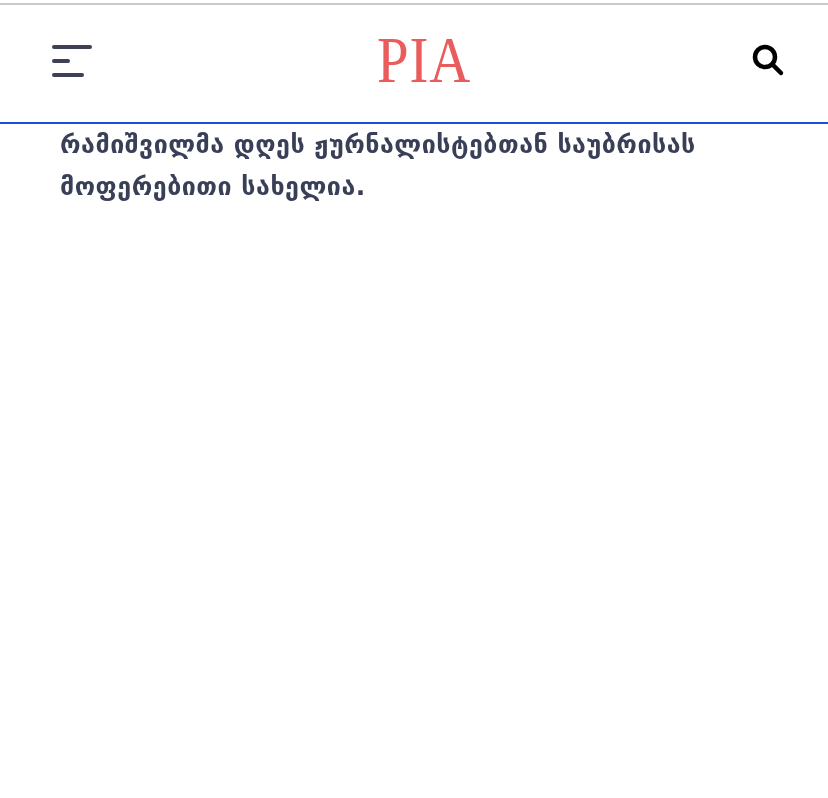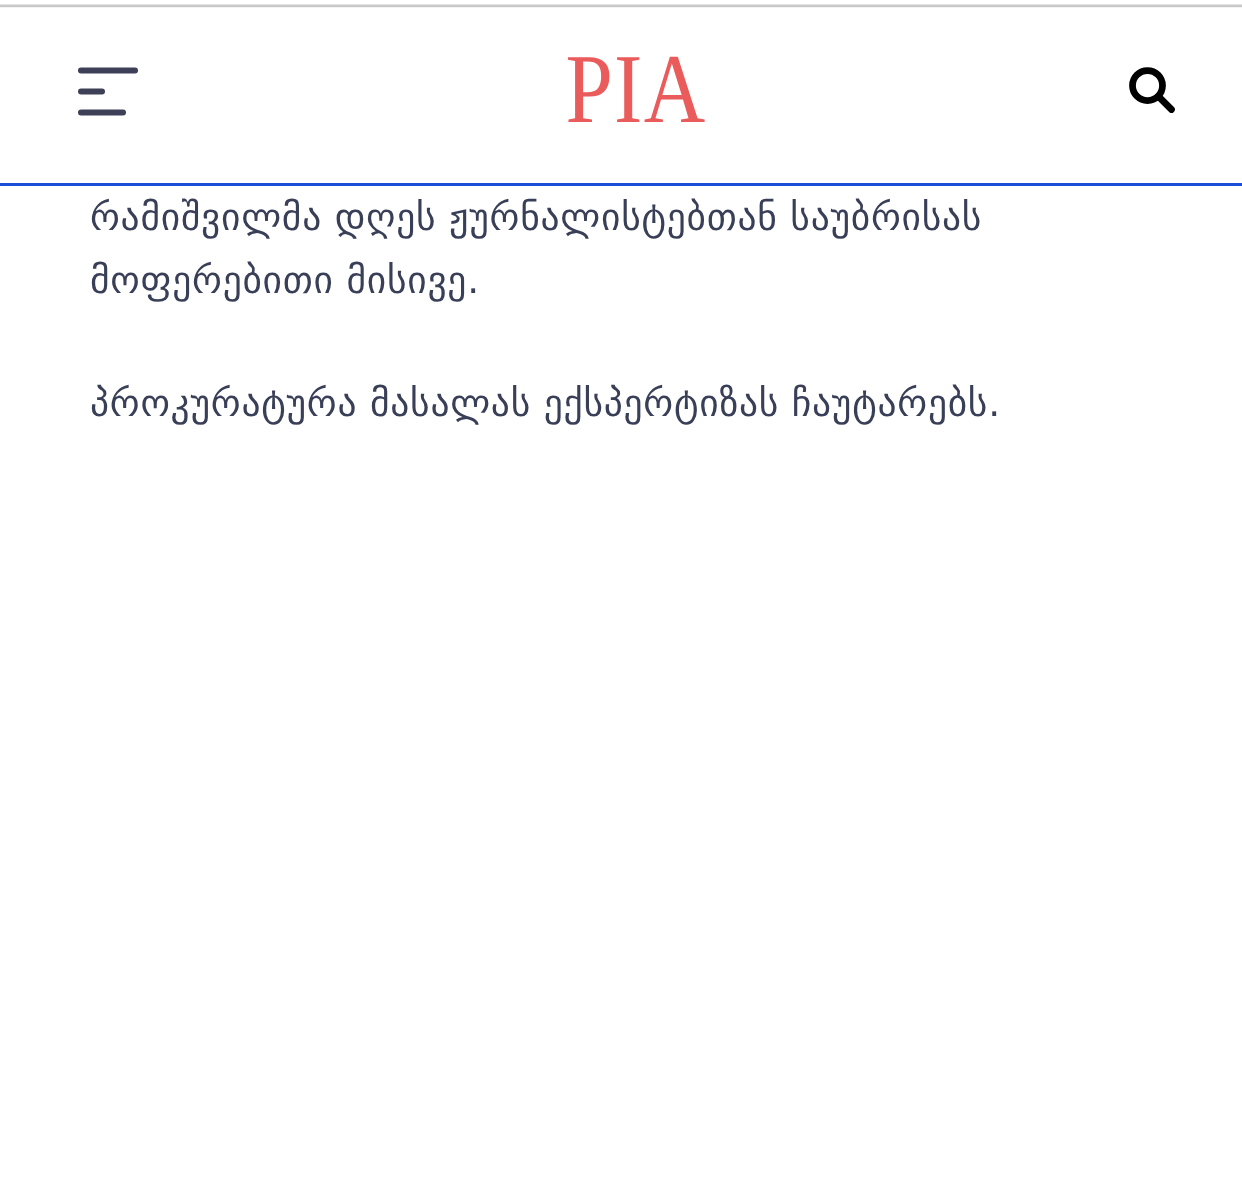--- a/index.html
+++ b/index.html
@@ -41,21 +41,21 @@
     position: absolute; left: 748px; top: 35px; width: 40px; height: 40px;
     cursor: pointer;
   }
   .article {
     position: absolute; top: 124px; left: 60px; width: 700px;
     color: #3a3f58;
     font-family: "DejaVu Sans", sans-serif;
     font-size: 25px; line-height: 41.5px;
     letter-spacing: 0.5px;
   }
-  .article p { margin: 0 0 41px 0; white-space: nowrap; }
+  .article p { margin: 0 0 41px 0; white-space: nowrap; font-weight: bold; }
   .article p .ln { display: block; }
   .clip-line { height: 41px; }
 </style>
 </head>
 <body>
 
 <div class="top-rule"></div>
 
 <header class="header">
   <div class="menu-btn">
@@ -68,19 +68,16 @@
     <svg width="40" height="40" viewBox="0 0 40 40">
       <circle cx="17" cy="17" r="10" fill="none" stroke="#000" stroke-width="4.5"></circle>
       <line x1="24.5" y1="24.5" x2="33" y2="33" stroke="#000" stroke-width="4.5" stroke-linecap="round"></line>
     </svg>
   </div>
 </header>
 
 <main class="article">
   <p>
     <span class="ln">რამიშვილმა დღეს ჟურნალისტებთან საუბრისას</span>
-    <span class="ln">მოფერებითი მისივე.</span>
-  </p>
-  <p>
-    <span class="ln">პროკურატურა მასალას ექსპერტიზას ჩაუტარებს.</span>
+    <span class="ln">მოფერებითი სახელია.</span>
   </p>
   <p class="clip-line"></p>
 </main>
 
 </body></html>

